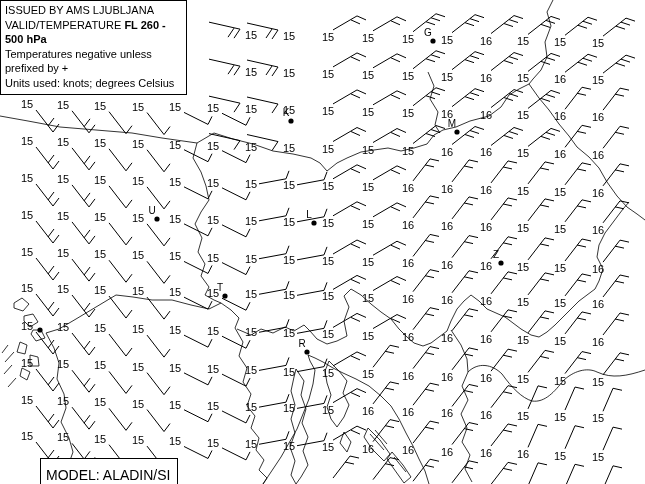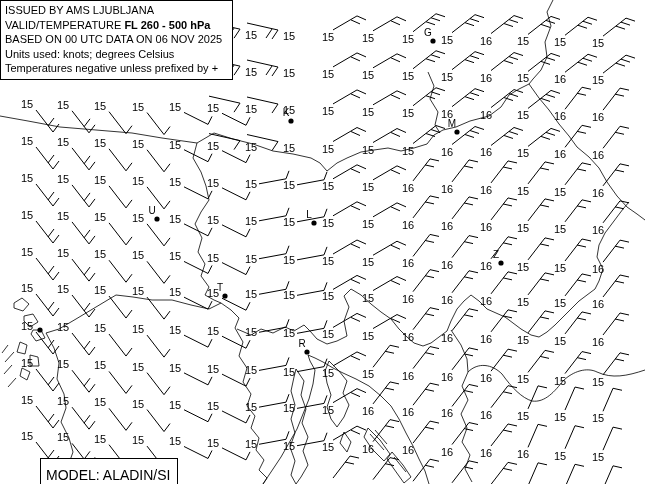--- a/index.html
+++ b/index.html
@@ -1,20 +1,20 @@
 <!DOCTYPE html>
 <html><head>
 <meta charset="utf-8">
 <style>
   html,body{margin:0;padding:0;background:#fff;}
   .stage{position:relative;width:645px;height:484px;background:#ffffff;overflow:hidden;
          font-family:"Liberation Sans","DejaVu Sans",sans-serif;}
   svg{position:absolute;left:0;top:0;}
   .map-thin{fill:none;stroke:#000;stroke-width:0.8;stroke-linejoin:round;}
-  .info-box{position:absolute;left:0;top:0;width:233px;background:#fff;border:1px solid #000;
+  .info-box{position:absolute;left:0;top:0;width:187px;background:#fff;border:1px solid #000;
             padding:2px 4px 3px 4px;font-size:11px;line-height:14.6px;color:#000;box-sizing:border-box;}
   .info-box .b{font-weight:bold;}
   .model-box{position:absolute;left:0;top:458px;background:#fff;border:1px solid #000;
              padding:8px 7px 4px 5px;font-size:14px;color:#000;margin-left:40px;}
 </style>
 </head>
 <body>
 
 <div class="stage">
 
@@ -1169,20 +1169,19 @@
         </g>
         <g>
           <circle cx="40" cy="330" r="2.6" fill="#000"></circle>
         </g>
       </g>
   </svg>
 
   <div class="info-box">
     <div>ISSUED BY AMS LJUBLJANA</div>
     <div><span>VALID/TEMPERATURE </span><span class="b">FL 260 - 500 hPa</span></div>
-    <div>BASED ON 00 UTC DATA ON 06 NOV 2025</div>
+    <div>Temperatures negative unless prefixed by +</div>
     <div>Units used: knots; degrees Celsius</div>
-    <div>Temperatures negative unless prefixed by +</div>
   </div>
 
   <div class="model-box">MODEL: ALADIN/SI</div>
 
 </div>
 
 </body></html>

